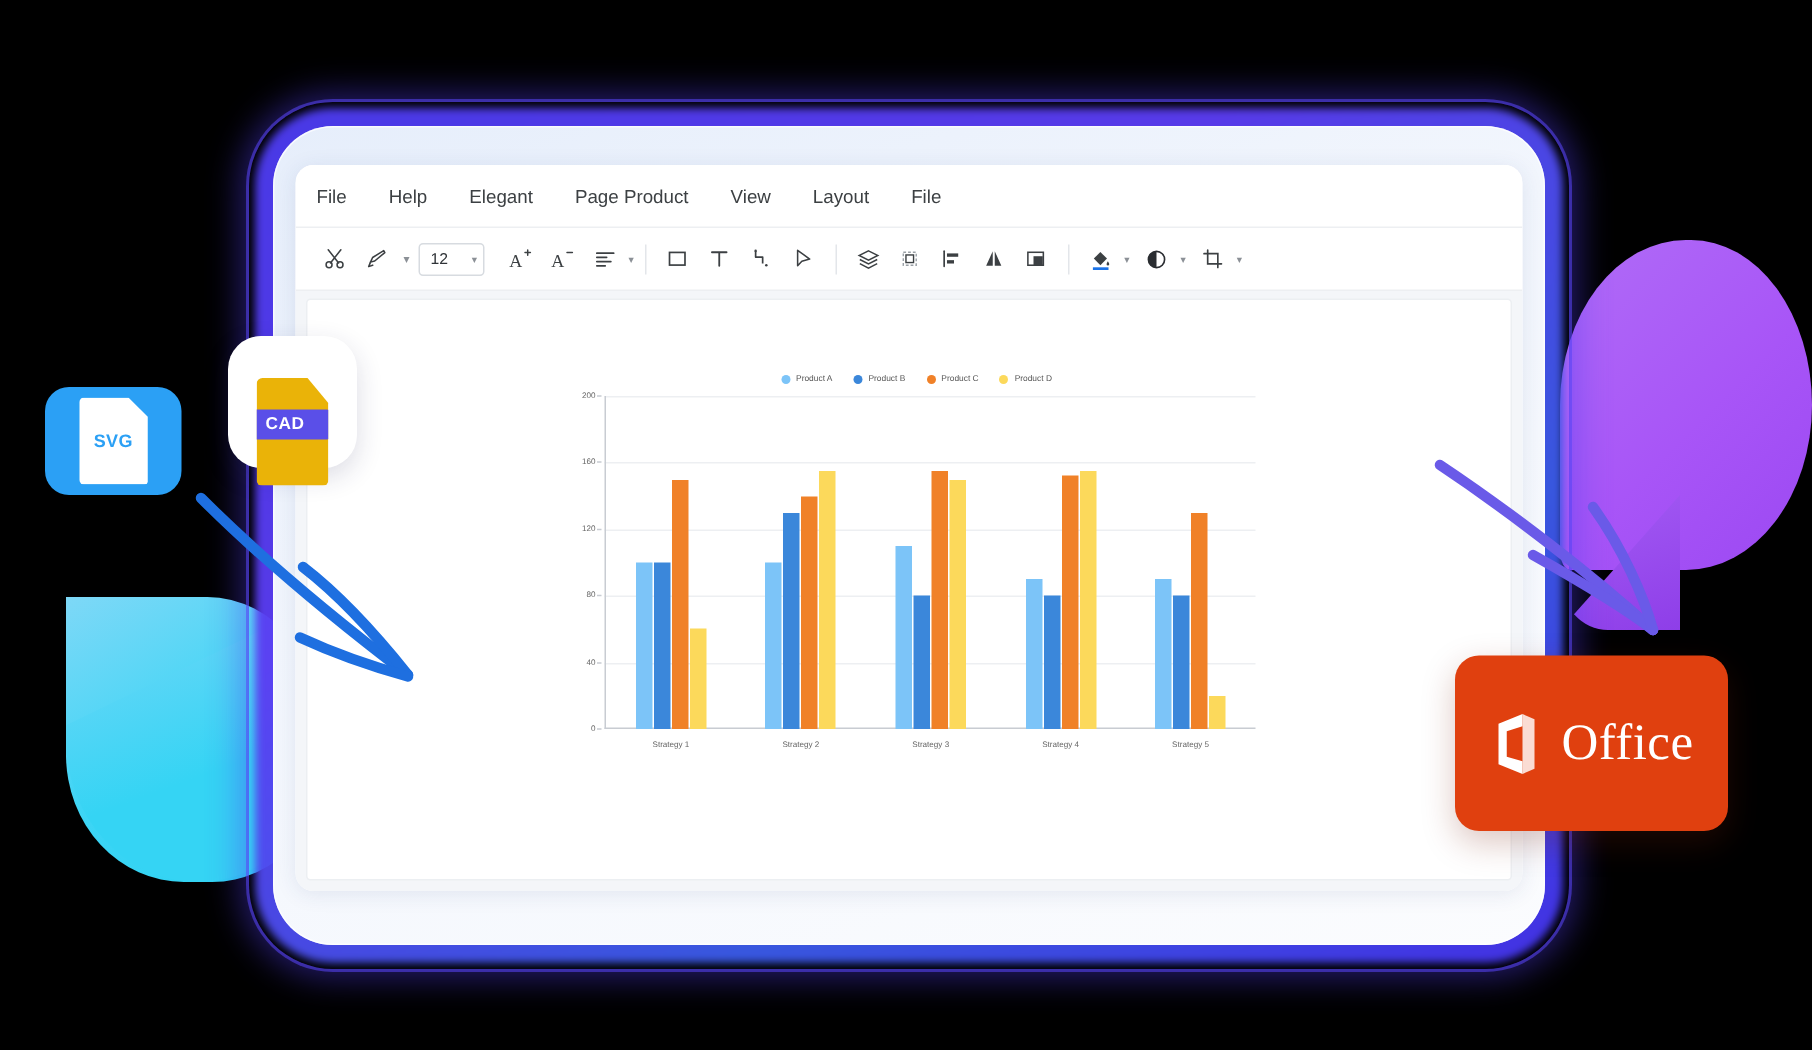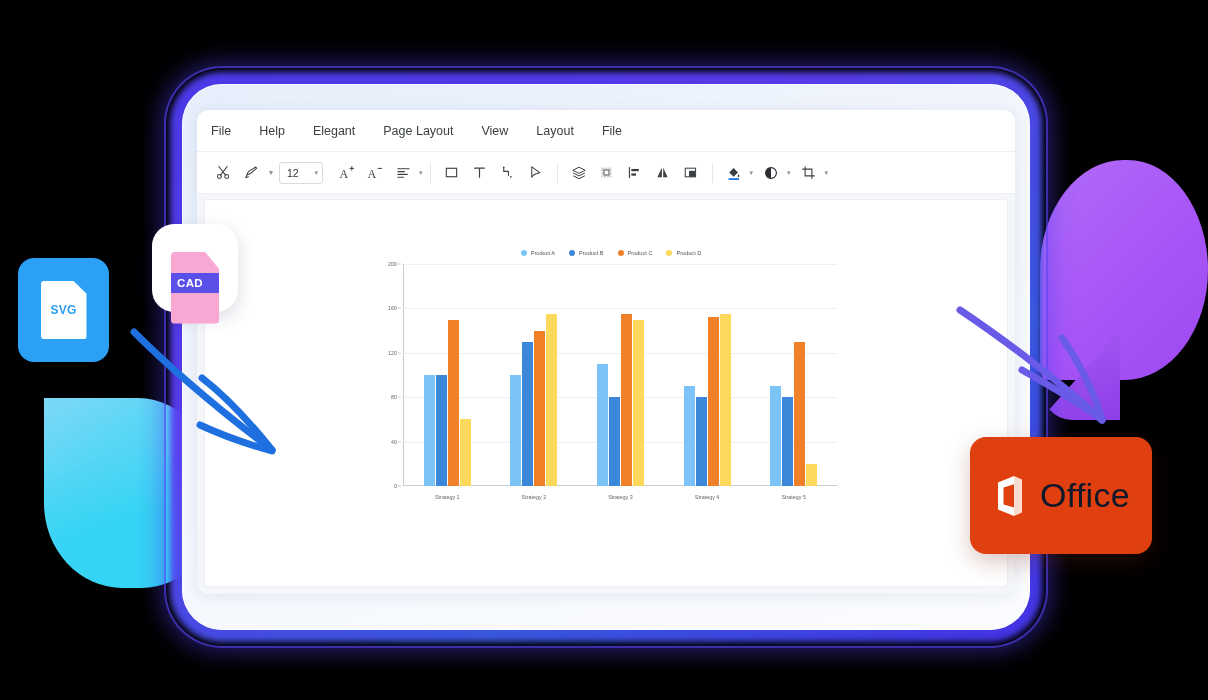--- a/index.html
+++ b/index.html
@@ -124,59 +124,59 @@
   .axis-x { position:absolute; left:0; right:0; bottom:22px; height:1px; background:#C8CCD2; }
 
   .groups { position:absolute; left:1px; right:0; top:0; bottom:22px; display:flex; }
   .group { flex:1; display:flex; align-items:flex-end; justify-content:center; gap:1px; position:relative; }
   .bar { width:11px; }
   .xlabels { position:absolute; left:1px; right:0; bottom:0; height:20px; display:flex; }
   .xlab { flex:1; text-align:center; font-size:5.4px; color:#666; padding-top:6px; }
 
   
   .svg-badge {
-    position:absolute; left:18px; top:258px; width:91px; height:104px;
+    position:absolute; left:30px; top:258px; width:91px; height:72px;
     background:#2BA0F5; border-radius:16px;
     display:flex; align-items:center; justify-content:center;
   }
   .svg-doc {
     width:46px; height:58px; background:#fff;
     clip-path: polygon(0 0, 72% 0, 100% 22%, 100% 100%, 0 100%);
     border-radius:3px;
     display:flex; align-items:center; justify-content:center;
   }
   .svg-doc span { font-size:12px; font-weight:bold; color:#2BA0F5; letter-spacing:.2px; }
 
   .cad-badge {
     position:absolute; left:152px; top:224px; width:86px; height:88px;
     background:#fff; border-radius:22px;
     box-shadow: 0 6px 18px rgba(40,40,90,.16);
     display:flex; align-items:center; justify-content:center;
   }
   .cad-doc {
-    position:relative; width:48px; height:72px; background:#f9a8d4;
+    position:relative; width:48px; height:72px; background:#eab308;
     clip-path: polygon(0 0, 70% 0, 100% 24%, 100% 100%, 0 100%);
     border-radius:4px;
     margin-top:39px;
   }
   .cad-band {
     position:absolute; left:-12px; top:21px; width:62px; height:20px;
     background:#5A4FE8; border-radius:3px;
     display:flex; align-items:center; justify-content:center;
   }
   .cad-band span { color:#fff; font-size:11.5px; font-weight:bold; letter-spacing:.3px; }
 
   .office-badge {
     position:absolute; left:970px; top:437px; width:182px; height:117px;
     background:#E0400F; border-radius:16px;
     display:flex; align-items:center; justify-content:center; gap:12px;
     box-shadow: 0 8px 22px rgba(120,30,10,.25);
   }
   .office-logo { width:36px; height:44px; position:relative; }
-  .office-text { color:#0f172a; font-size:34px; letter-spacing:.3px; }
+  .office-text { color:#ffffff; font-size:34px; letter-spacing:.3px;font-family:Liberation Serif, serif; }
 
   .arrow { position:absolute; pointer-events:none; }
 </style>
 </head>
 <body>
 
 <div id="stage">
 
   <div class="blob-purple"></div>
   <div class="blob-purple-tail"></div>
@@ -185,21 +185,21 @@
   <div class="glow"></div>
   <div class="glow-speck"></div>
   <div class="tablet"></div>
 
   <div class="app">
 
     <div class="menubar">
       <div class="menu-item">File</div>
       <div class="menu-item">Help</div>
       <div class="menu-item">Elegant</div>
-      <div class="menu-item">Page Layout</div>
+      <div class="menu-item">Page Product</div>
       <div class="menu-item">View</div>
       <div class="menu-item">Layout</div>
       <div class="menu-item">File</div>
     </div>
 
     <div class="toolbar">
 
       <div class="tb-btn">
         <svg width="15" height="15" viewBox="0 0 16 16">
           <circle cx="3.6" cy="12.3" r="2.1" fill="none" stroke="#3C4043" stroke-width="1.1"></circle>

